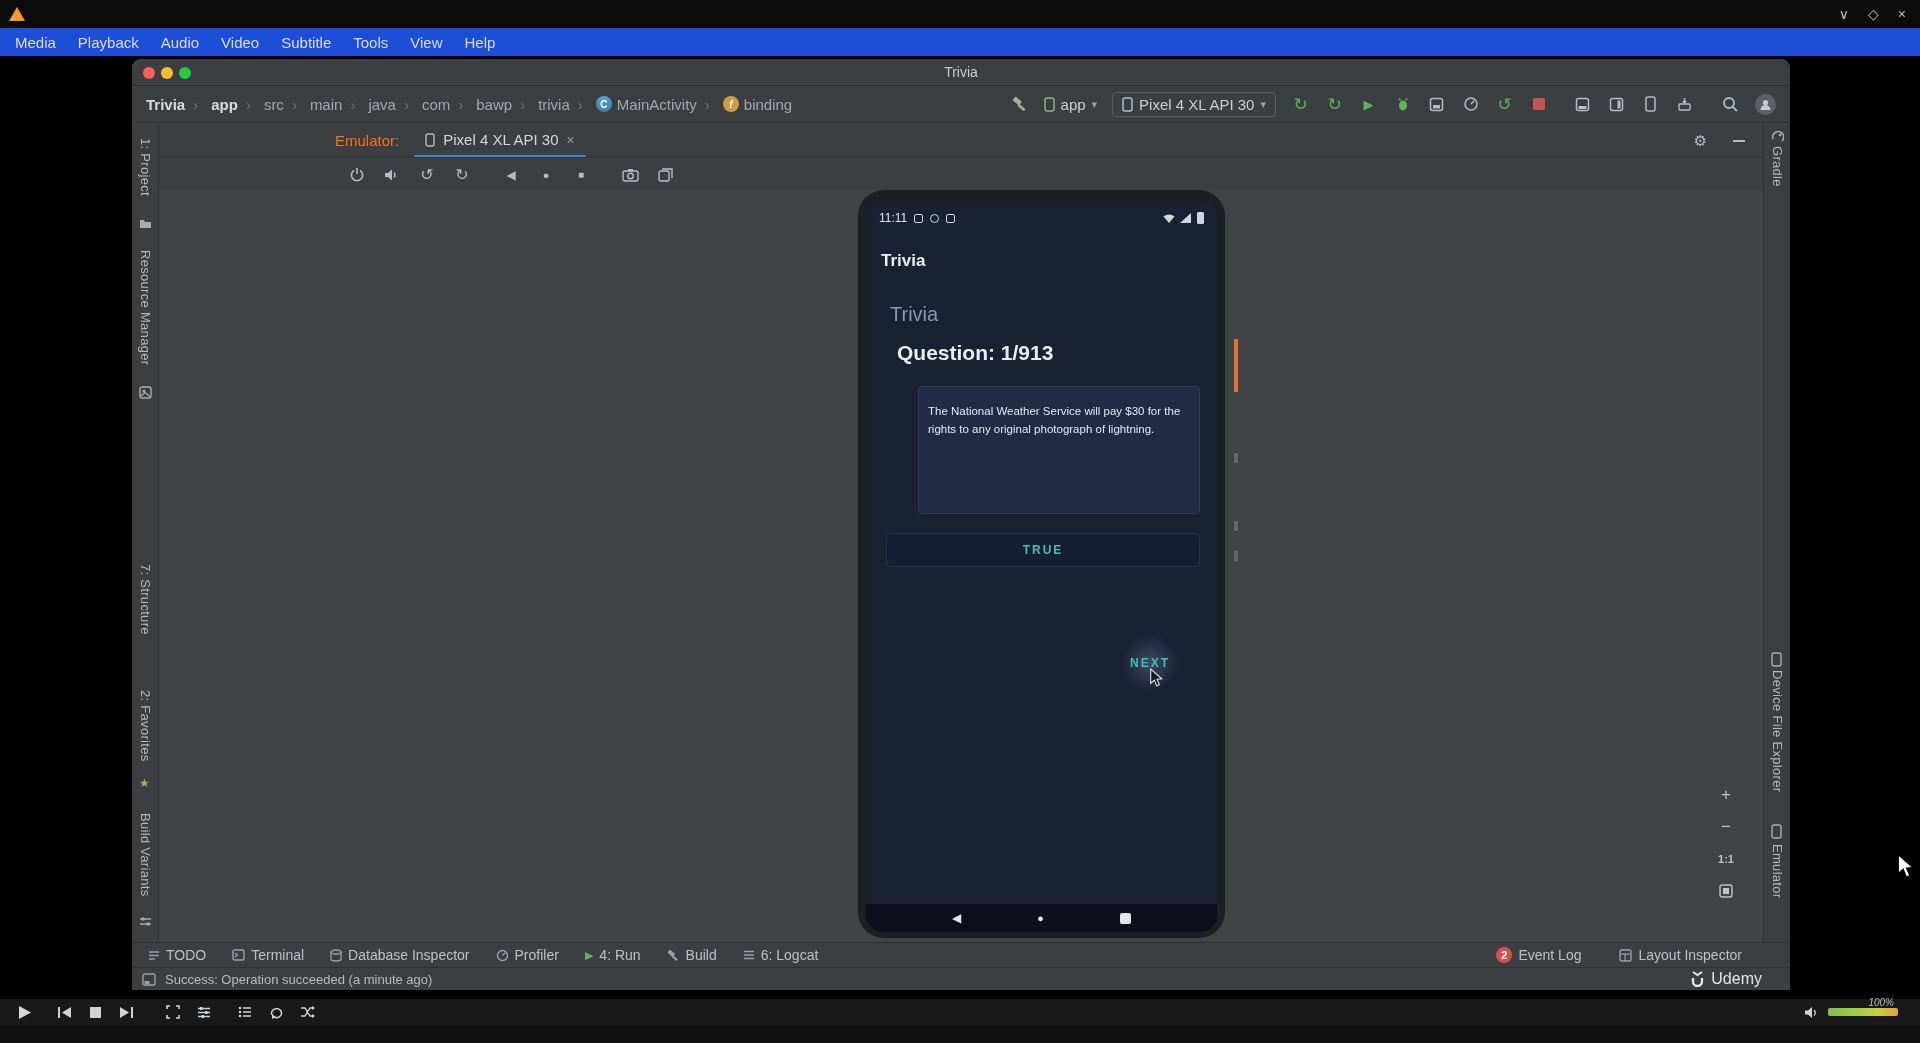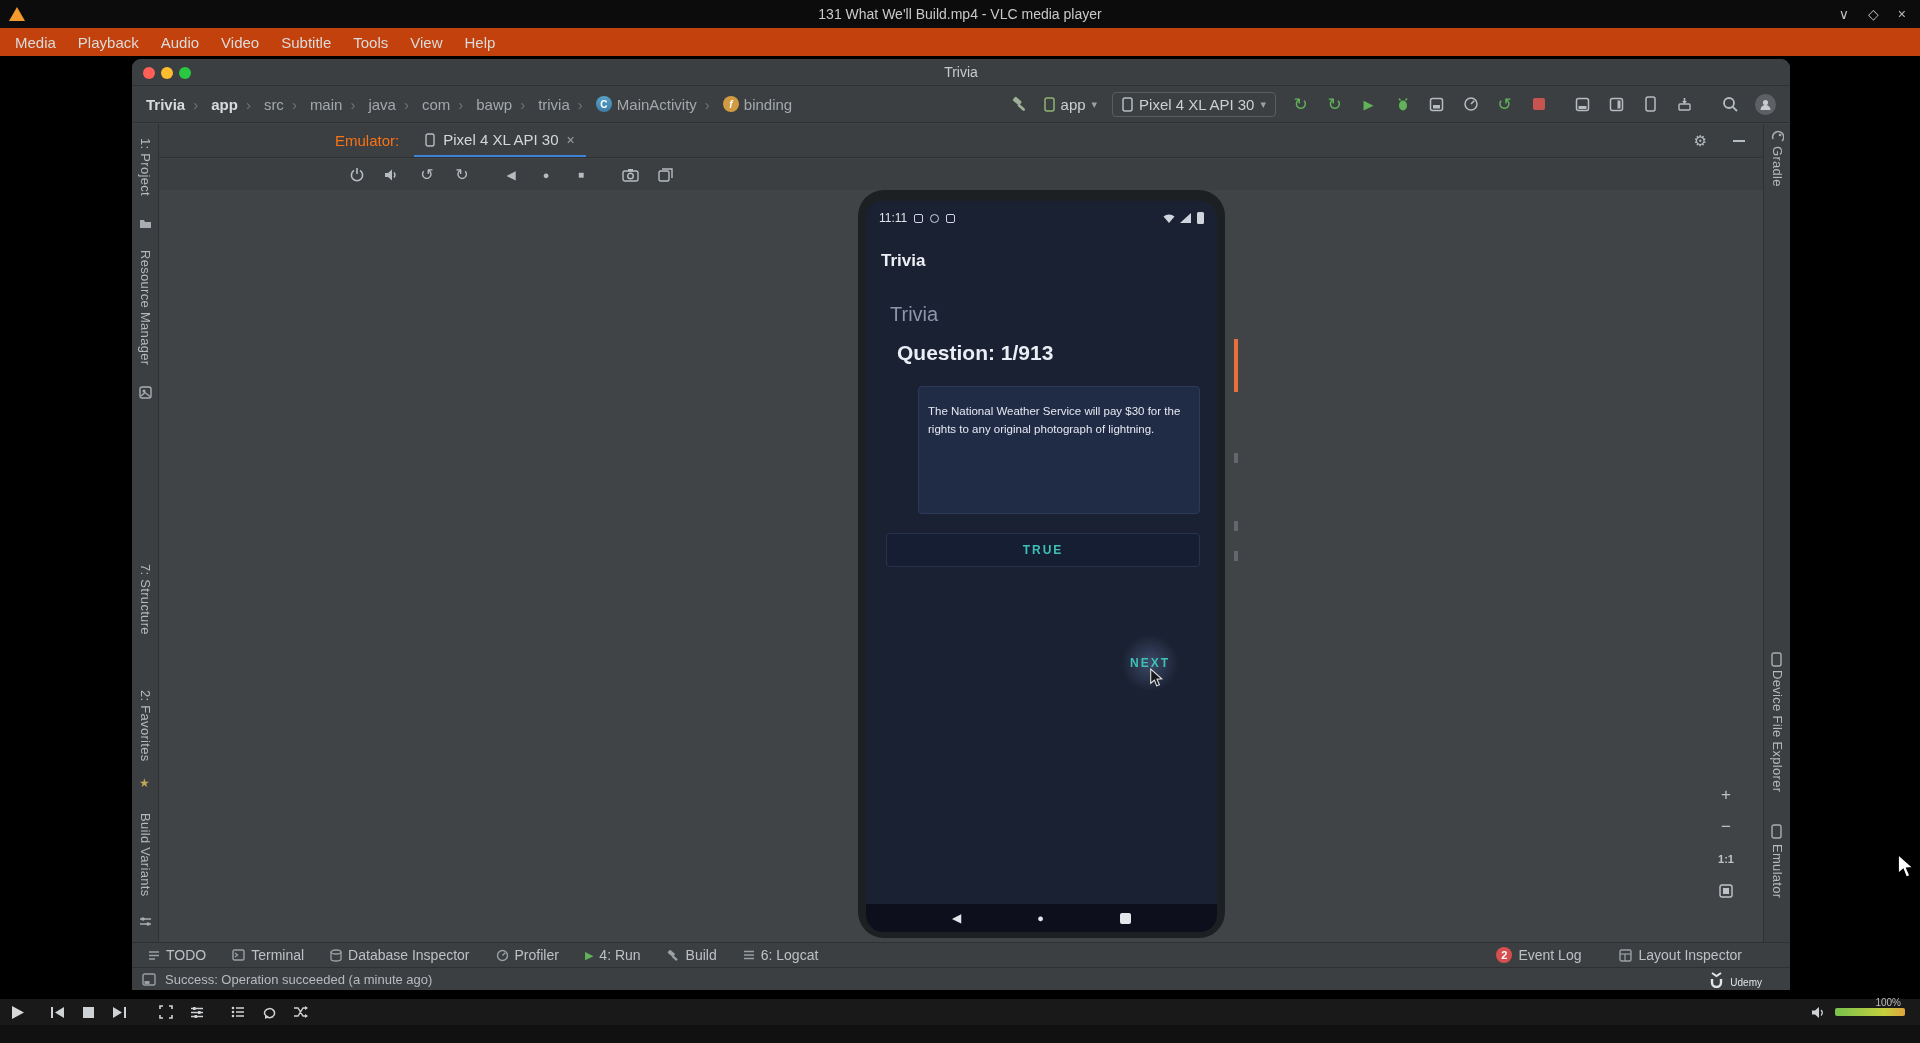--- a/index.html
+++ b/index.html
@@ -7,21 +7,21 @@
               font-family:"Liberation Sans", sans-serif; }
   .vlc-window { width:1920px; height:1043px; display:flex; flex-direction:column; background:#111; }
 
   
   .vlc-titlebar { height:28px; background:#0c0c0c; position:relative; display:flex; align-items:center; flex:none; }
   .vlc-cone { width:0; height:0; border-left:8px solid transparent; border-right:8px solid transparent;
               border-bottom:14px solid #f59b2d; margin-left:9px; }
   .vlc-title { position:absolute; left:0; right:0; text-align:center; color:#c9c9c9; font-size:14px; }
   .win-controls { margin-left:auto; display:flex; gap:19px; padding-right:14px; color:#bdbdbd; font-size:14px; z-index:2; }
   .win-controls span { cursor:default; }
-  .vlc-menubar { height:29px; background:#c2410c; border-bottom:1px solid #000; display:flex; align-items:center;
+  .vlc-menubar { height:29px; background:#1d4ed8; border-bottom:1px solid #000; display:flex; align-items:center;
                  padding-left:4px; flex:none; }
   .menu-item { color:#dcdcdc; font-size:15px; padding:4px 11px; }
 
   .video-area { height:942px; background:#000; position:relative; flex:none; }
 
   
   .aswin { position:absolute; left:132px; top:2px; width:1658px; height:931px; background:#414446;
            border-radius:9px 9px 0 0; overflow:hidden; color:#bdc1c5; }
   .as-titlebar { height:27px; background:#3c3f41; border-bottom:1px solid #2e3032; position:relative;
                  display:flex; align-items:center; justify-content:center; }
@@ -113,45 +113,44 @@
                   font-size:14px; color:#bdc1c5; }
   .bb-item { display:flex; align-items:center; gap:6px; }
   .bb-right { margin-left:auto; display:flex; align-items:center; gap:38px; padding-right:32px; }
   .badge { width:16px; height:16px; border-radius:50%; background:#d64f4f; color:#fff; font-size:11px;
            display:inline-flex; align-items:center; justify-content:center; font-weight:bold; }
   .run-tri { color:#61b35a; font-size:11px; }
 
   .as-statusbar { position:absolute; left:0; right:0; bottom:0; height:23px; background:#3c3f41;
                   border-top:1px solid #2e3032; display:flex; align-items:center; gap:9px; padding:0 10px;
                   font-size:13px; color:#b7bbbf; }
-  .udemy { position:absolute; right:28px; bottom:2px; display:flex; align-items:flex-end; gap:6px;
-           color:#e2e5e8; font-size:10px; z-index:4; }
+  .udemy { position:absolute; right:28px; bottom:2px; display:flex; align-items:center; gap:6px;
+           color:#e2e5e8; font-size:16px; z-index:4; }
 
   .cursor { position:absolute; z-index:9; }
 
   
   .vlc-seekrow { height:18px; background:#191919; display:flex; align-items:center; gap:9px; padding:0 8px;
                  font-size:12px; color:#c9c9c9; flex:none; }
   .seek-track { flex:1; height:5px; background:#454545; border-radius:3px; position:relative; }
   .seek-fill { position:absolute; left:0; top:0; bottom:0; background:#2e71d3; border-radius:3px; }
-  .vlc-controls { height:26px; background:#191919; display:flex; align-items:center; gap:13px; padding:0 9px; flex:none; }
+  .vlc-controls { height:26px; background:#191919; display:flex; align-items:center; gap:13px; padding:0 16px; flex:none;font-style:italic; }
   .vc { display:inline-flex; align-items:center; justify-content:center; width:18px; height:18px; }
   .vol-group { margin-left:auto; display:flex; align-items:center; gap:8px; position:relative; padding-right:6px; }
   .vol-label { position:absolute; top:-9px; right:10px; font-size:10px; color:#bdbdbd; }
   .vol-track { width:70px; height:8px; background:#333; border-radius:2px; position:relative; overflow:hidden; }
   .vol-fill { position:absolute; left:0; top:0; bottom:0; background:linear-gradient(90deg,#79c14d 0%,#c3cf3e 70%,#e0a43c 100%); }
 </style>
 </head>
 <body>
 
 <div class="vlc-window">
 
   <div class="vlc-titlebar">
     <div class="vlc-cone"></div>
-    <div class="vlc-title">131 What We'll Build.mp4 - VLC media player</div>
     <div class="win-controls">
       <span>∨</span>
       <span>◇</span>
       <span>×</span>
     </div>
   </div>
 
   <div class="vlc-menubar">
     <span class="menu-item">Media</span>
     <span class="menu-item">Playback</span>

